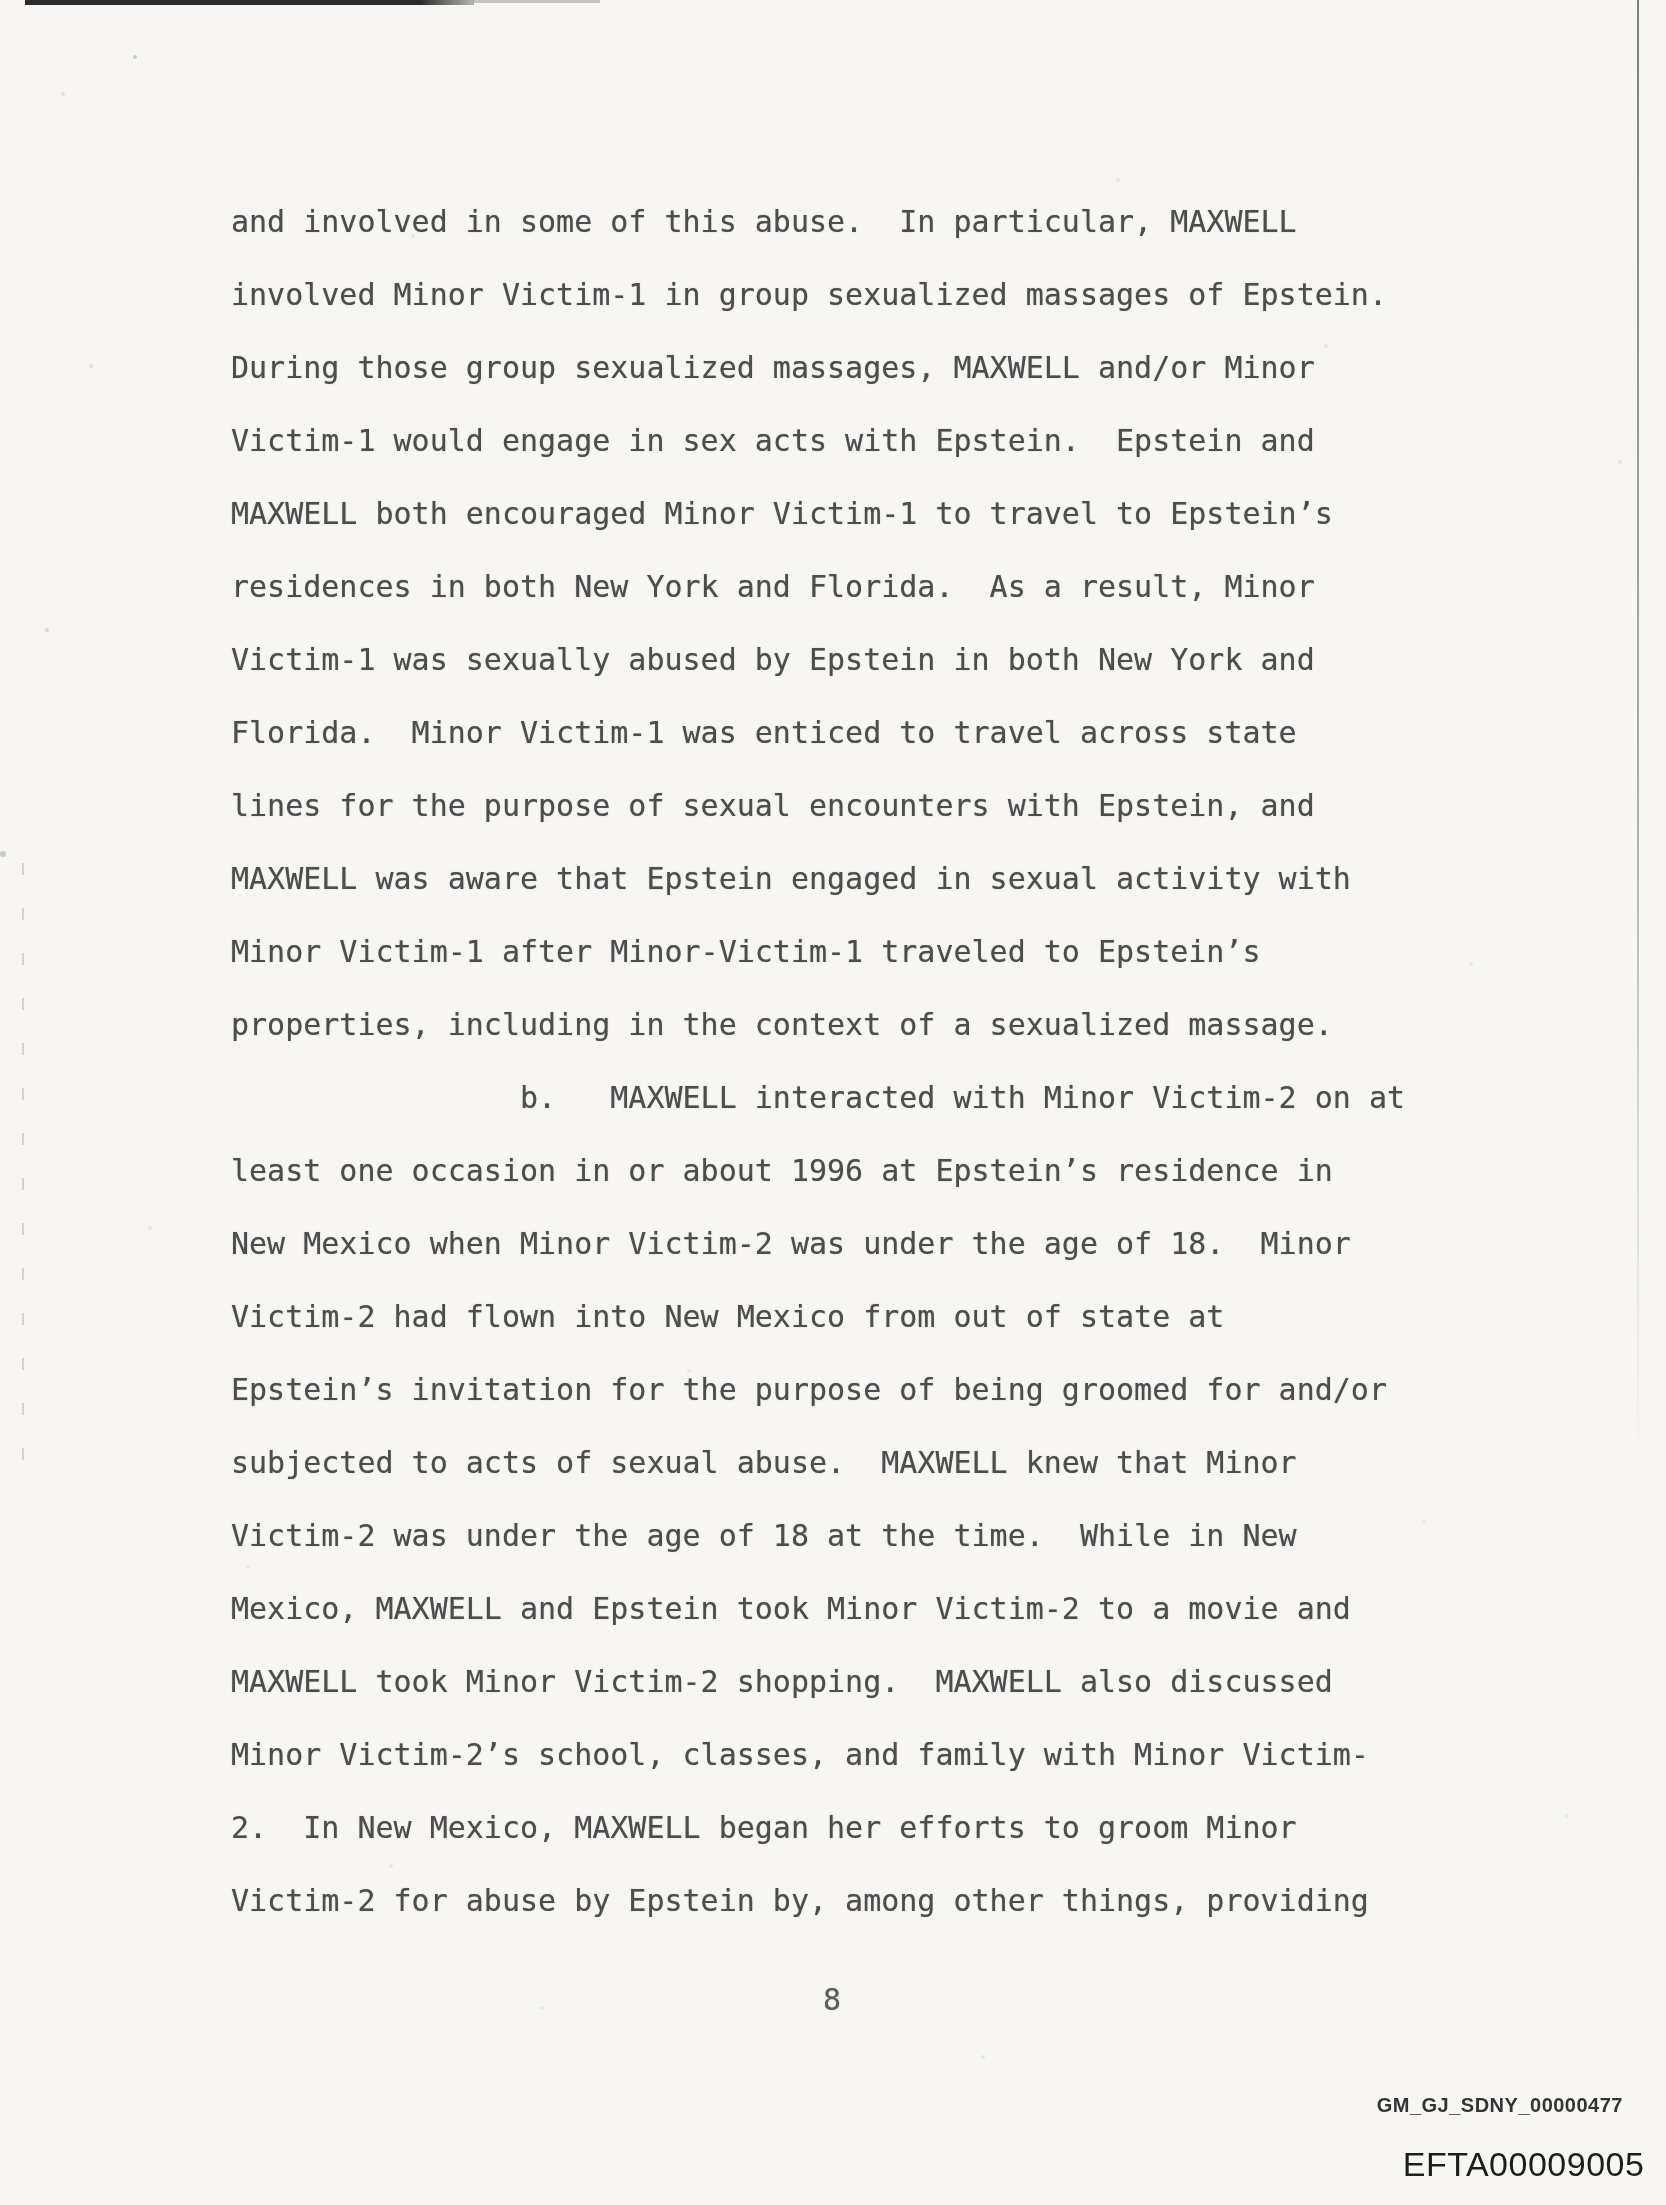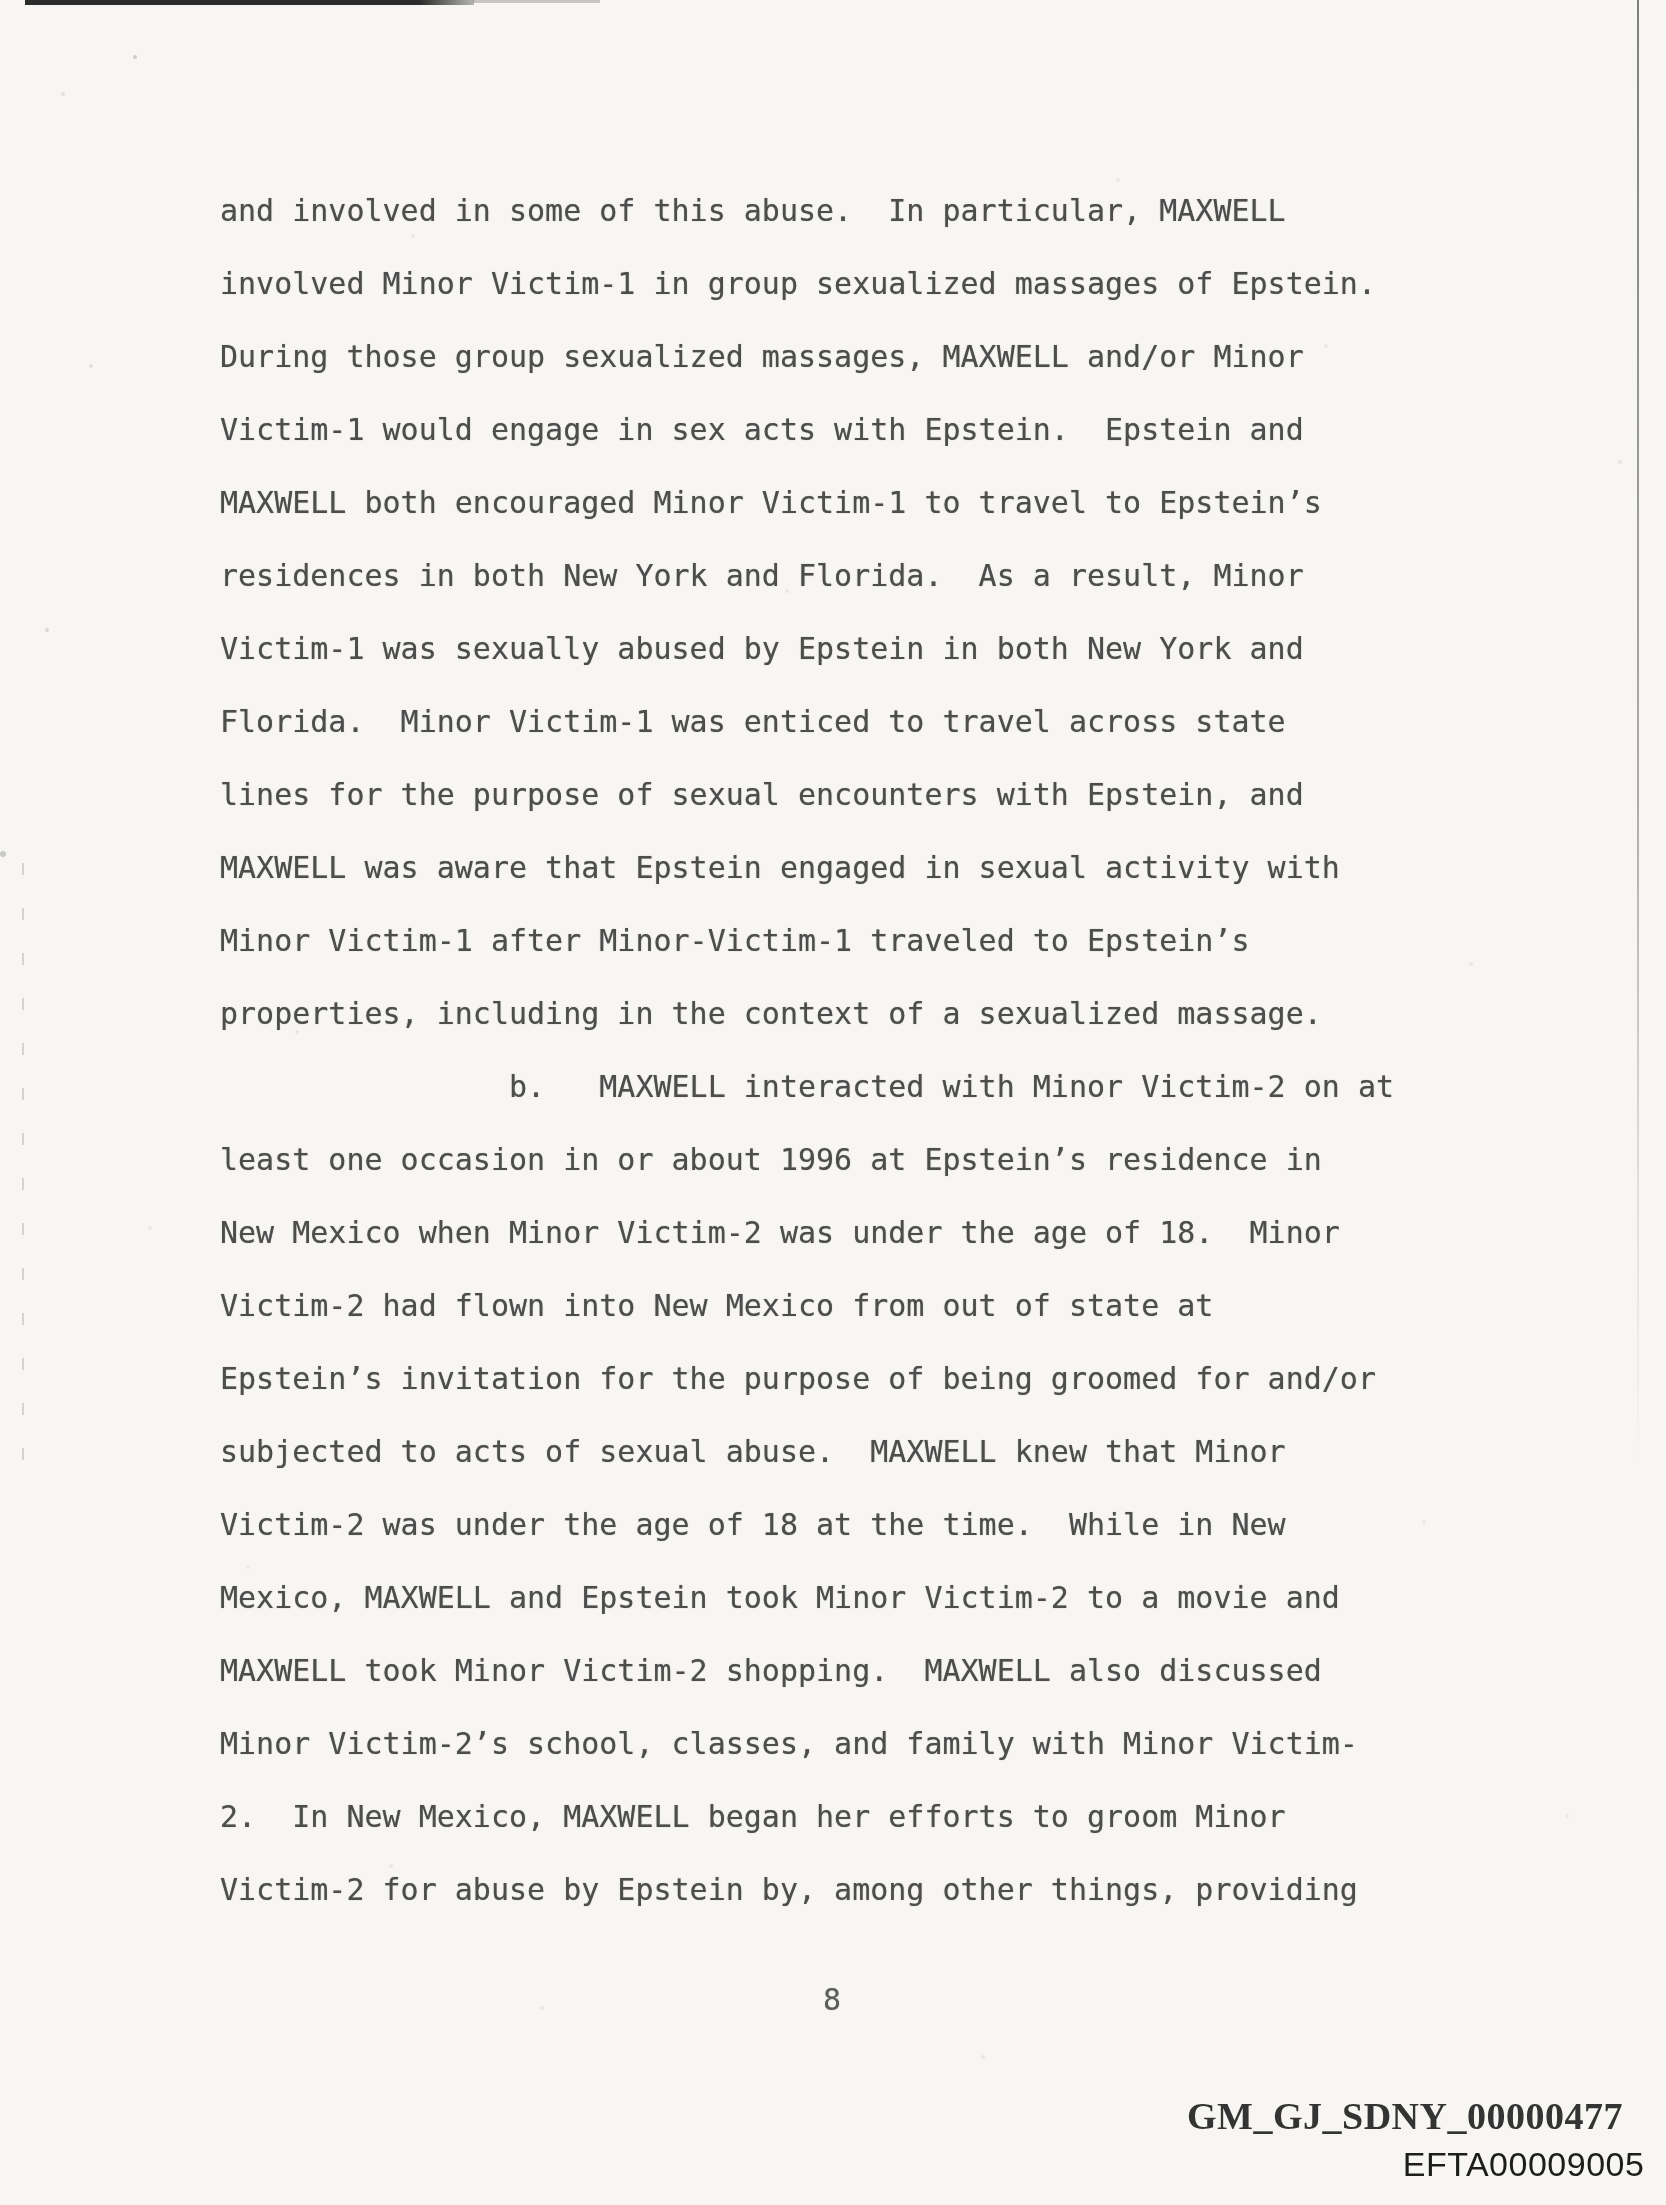--- a/index.html
+++ b/index.html
@@ -7,43 +7,43 @@
     position:relative;
     width:1666px;height:2205px;
     background:#f7f6f3;
     overflow:hidden;
     font-family:"DejaVu Sans Mono","Liberation Mono",monospace;
   }
   
   .body-text{
     position:absolute;
     left:216px;top:170px;
-    margin:4px;
+    margin:15px;
     font-family:"DejaVu Sans Mono","Liberation Mono",monospace;
     font-size:30px;
     line-height:73px;
     color:#4d4d4d;
     white-space:pre;
     text-shadow:0 0 1px rgba(80,80,80,.55);
   }
   
   .page-number{
     position:absolute;
     left:823px;top:1982px;
     font-family:"DejaVu Sans Mono","Liberation Mono",monospace;
     font-size:30px;
     color:#5d5d5d;
     text-shadow:0 0 1px rgba(90,90,90,.5);
   }
   
   .bates-stamp{
     position:absolute;
     right:43px;top:2094px;
-    font-family:Liberation Serif, serif;
-    font-size:38px;
+    font-family:Liberation Sans, sans-serif;
+    font-size:20px;
     font-weight:600;
     letter-spacing:0.5px;
     color:#343434;
   }
   
   .control-number{
     position:absolute;
     right:21.6px;top:2145px;
     font-family:"Liberation Sans","DejaVu Sans",sans-serif;
     font-size:34px;

